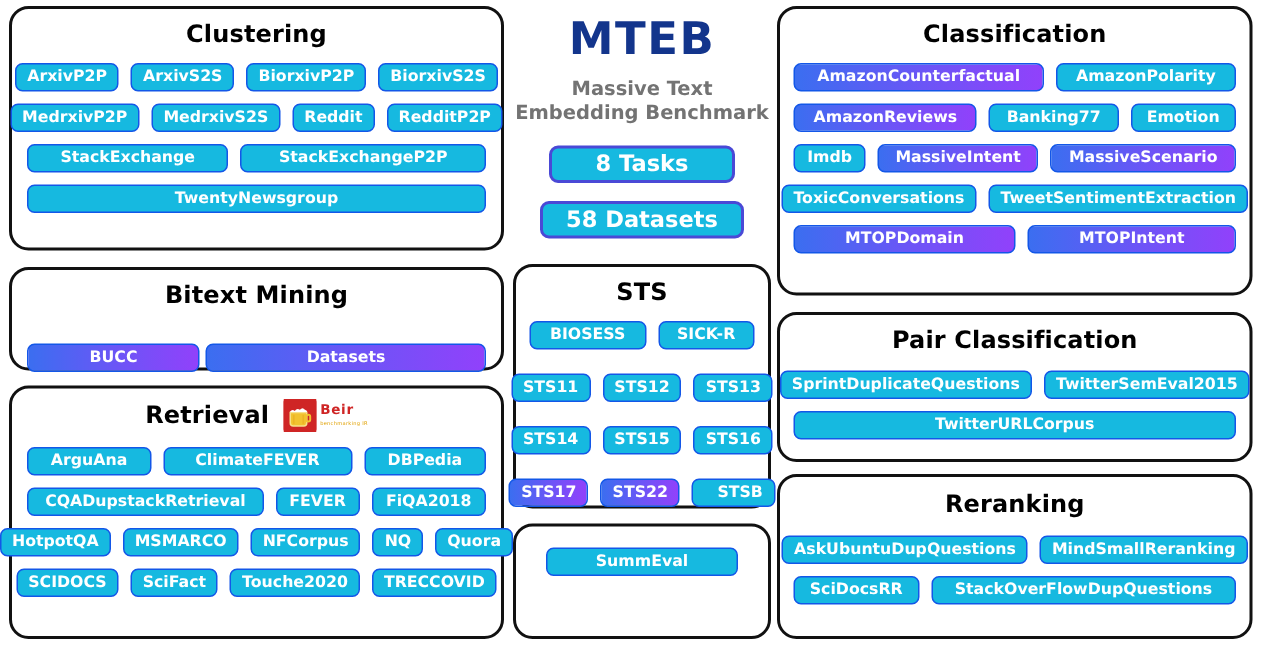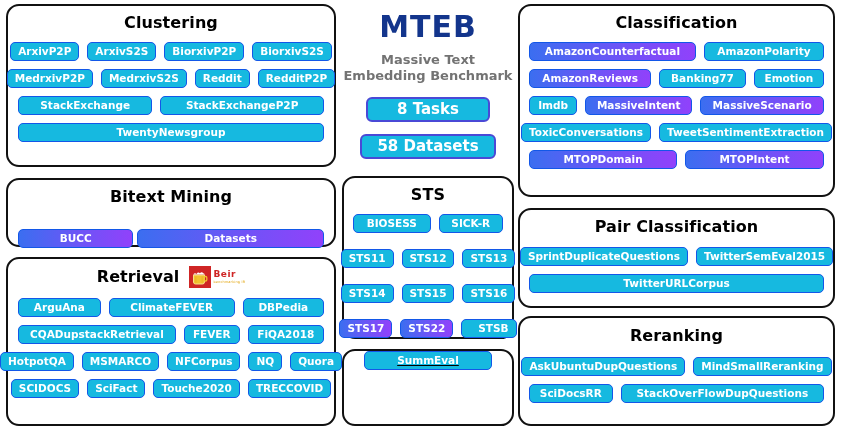--- a/index.html
+++ b/index.html
@@ -269,21 +269,21 @@
         </div>
         <div class="row" style="gap: 8px;">
           <div class="pill flex1 grad" style="flex-grow: 5;">STS17</div>
           <div class="pill flex1 grad" style="flex-grow: 5;">STS22</div>
           <div class="pill flex1" style="flex-grow: 4; padding-left: 16px;">STSB</div>
         </div>
       </div>
   </div>
 
   <div class="section" style="left:342px; top:349px; width:172px; height:77px;">
-    <div class="rows" style="padding:0 20px; gap:8px;text-decoration:underline;">
+    <div class="rows" style="margin-top:14px; padding:0 20px; gap:8px;">
         <div class="row" style="gap: 8px;">
           <div class="pill flex1" style="flex-grow: 8;">SummEval</div>
         </div>
       </div>
   </div>
 
   <div class="section" style="left:518px; top:4px; width:317px; height:193px;">
     <div class="section-title" style="margin-top:9px;">Classification</div>
     <div class="rows" style="margin-top:11px; padding:0 9px; gap:8px;">
         <div class="row" style="gap: 8px;">

